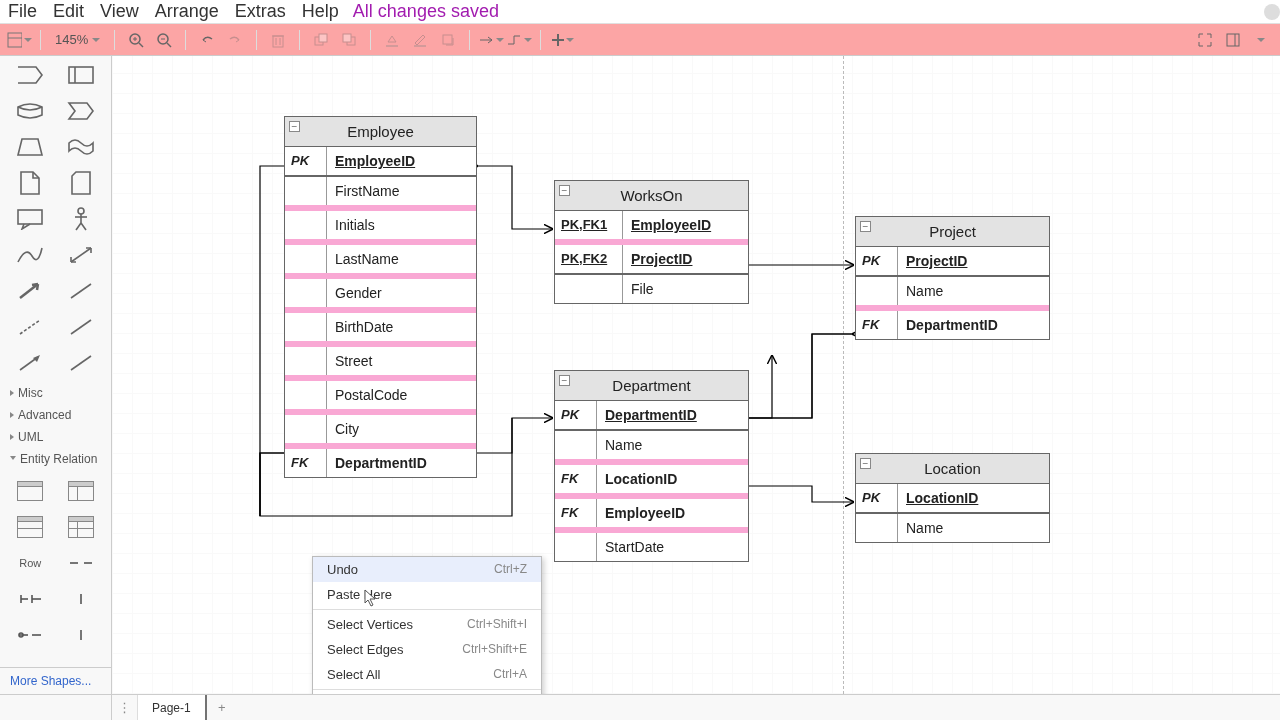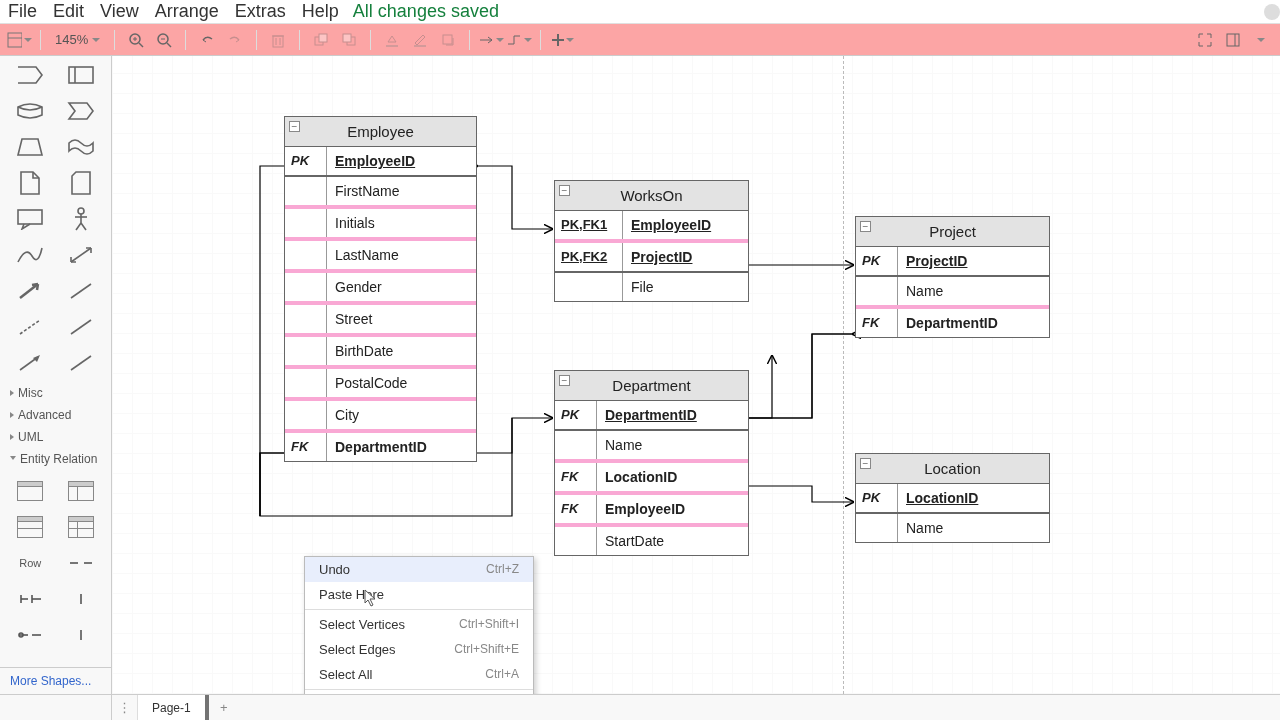--- a/index.html
+++ b/index.html
@@ -1,21 +1,21 @@
 <!DOCTYPE html>
 <html><head>
 <meta charset="utf-8">
 <style>
 * { box-sizing: border-box; margin: 0; padding: 0; }
 body { font-family: Arial, Helvetica, sans-serif; font-size: 13px; color: #333; background: #fff; overflow: hidden; width: 1280px; height: 720px; position: relative; }
 
 
 .menubar { height: 24px; display: flex; align-items: center; padding: 0 0; border-bottom: 1px solid #e0e0e0; font-size: 18px; }
 .menubar .menu-item { padding: 3px 8px; cursor: pointer; }
-.menubar .save-status { color: #15803d; margin-left: 6px; }
+.menubar .save-status { color: #a21caf; margin-left: 6px; }
 .menubar .spacer { flex: 1; }
 .globe-icon { width: 16px; height: 16px; border-radius: 50%; background: #ddd; }
 
 
 .toolbar { height: 32px; display: flex; align-items: center; padding: 0 6px; border-bottom: 1px solid #ccc; background: #fca5a5; gap: 2px; }
 .toolbar .sep { width: 1px; height: 20px; background: #ddd; margin: 0 6px; }
 .tb-btn { width: 26px; height: 26px; display: flex; align-items: center; justify-content: center; cursor: pointer; color: #555; border-radius: 2px; }
 .tb-btn.disabled { opacity: 0.35; cursor: default; }
 .zoom-sel { display: flex; align-items: center; padding: 0 6px; font-size: 13px; color: #555; cursor: pointer; gap: 4px; }
 .caret { width: 0; height: 0; border-left: 4px solid transparent; border-right: 4px solid transparent; border-top: 4px solid #888; }
@@ -39,21 +39,21 @@
   #fff;
 }
 .canvas::before { content:""; position:absolute; left: 731px; top: 0; bottom:0; border-left: 1px dashed #bbb; }
 .ruler-gap { position: absolute; left: 0; top: 0; width: 12px; bottom: 0; background: #f0f0f0; border-right: 1px solid #ddd; }
 .collapse-handle { position: absolute; left: 0; top: 320px; width: 8px; height: 40px; background: #e5e5e5; border: 1px solid #ccc; border-left: none; border-radius: 0 3px 3px 0; cursor: pointer; }
 
 
 .entity { position: absolute; border: 1px solid #666; background: #fff; font-size: 14px; color: #222; }
 .entity-header { background: #e3e3e3; text-align: center; padding: 6px 4px; border-bottom: 1px solid #666; font-size: 15px; position: relative; }
 .collapse-ico { position: absolute; left: 4px; top: 4px; width: 11px; height: 11px; border: 1px solid #888; background: #fff; font-size: 10px; line-height: 9px; text-align: center; color: #666; }
-.entity-row { display: flex; border-top: 4px solid #f9a8d4; }
+.entity-row { display: flex; border-top: 6px solid #f9a8d4; }
 .entity-row.first { border-top: none; }
 .key-col { width: 60px; border-right: 1px solid #999; padding: 6px 6px; font-weight: bold; font-size: 13px; text-align: left; }
 .key-col.wide { width: 68px; text-decoration: underline; }
 .key-col.narrow { width: 42px; font-style: italic; }
 .attr-col { flex: 1; padding: 6px 8px; }
 .attr-col.pk { text-decoration: underline; font-weight: bold; }
 .attr-col.fk { font-weight: bold; }
 .sep-row { height: 0; border-top: 2px solid #666; }
 
 
@@ -64,21 +64,21 @@
 .context-menu { position: absolute; background: #fff; border: 1px solid #bbb; box-shadow: 2px 2px 6px rgba(0,0,0,0.2); min-width: 230px; font-size: 13px; z-index: 100; }
 .ctx-item { display: flex; justify-content: space-between; padding: 5px 14px; cursor: pointer; color: #333; }
 .ctx-item.hover { background: #e8eefc; }
 .ctx-sep { height: 1px; background: #ddd; margin: 2px 0; }
 .ctx-shortcut { color: #888; font-size: 12px; }
 .cursor-ico { position: absolute; width: 14px; height: 18px; z-index: 200; }
 
 
 .footer { height: 26px; border-top: 1px solid #ccc; display: flex; align-items: stretch; background: #f8f8f8; }
 .footer .pages-btn { width: 26px; display: flex; align-items: center; justify-content: center; color: #888; cursor: pointer; border-right: 1px solid #ddd; }
-.page-tab { padding: 4px 14px; font-size: 12px; border-right: 4px solid #737373; display: flex; align-items: center; background: #fff; cursor: pointer; }
+.page-tab { padding: 4px 14px; font-size: 12px; border-right: 2px solid #737373; display: flex; align-items: center; background: #fff; cursor: pointer; }
 .add-tab { width: 30px; display: flex; align-items: center; justify-content: center; color: #888; cursor: pointer; }
 
 
 .er-shape { border: 1px solid #888; }
 .row-label { font-size: 11px; color: #555; }
 .mini-conn svg { stroke: #555; }
 </style>
 </head>
 <body>
 
@@ -452,25 +452,25 @@
         <div class="entity-row">
             <div class="key-col narrow"></div>
             <div class="attr-col">LastName</div>
           </div>
         <div class="entity-row">
             <div class="key-col narrow"></div>
             <div class="attr-col">Gender</div>
           </div>
         <div class="entity-row">
             <div class="key-col narrow"></div>
+            <div class="attr-col">BirthDate</div>
+          </div>
+        <div class="entity-row">
+            <div class="key-col narrow"></div>
             <div class="attr-col">Street</div>
-          </div>
-        <div class="entity-row">
-            <div class="key-col narrow"></div>
-            <div class="attr-col">BirthDate</div>
           </div>
         <div class="entity-row">
             <div class="key-col narrow"></div>
             <div class="attr-col">PostalCode</div>
           </div>
         <div class="entity-row">
             <div class="key-col narrow"></div>
             <div class="attr-col">City</div>
           </div>
         <div class="entity-row">
@@ -544,21 +544,21 @@
             <div class="key-col narrow">PK</div>
             <div class="attr-col pk">LocationID</div>
           </div>
         <div class="sep-row"></div>
         <div class="entity-row first">
             <div class="key-col narrow"></div>
             <div class="attr-col">Name</div>
           </div>
       </div>
 
-      <div class="context-menu" style="left:192px; top:500px">
+      <div class="context-menu" style="left:200px; top:500px">
         <div class="ctx-item hover">
             <span>Undo</span>
             <span class="ctx-shortcut">Ctrl+Z</span>
           </div>
         <div class="ctx-item">
             <span>Paste Here</span>
             <span class="ctx-shortcut"></span>
           </div>
         <div class="ctx-sep"></div>
         <div class="ctx-item">

